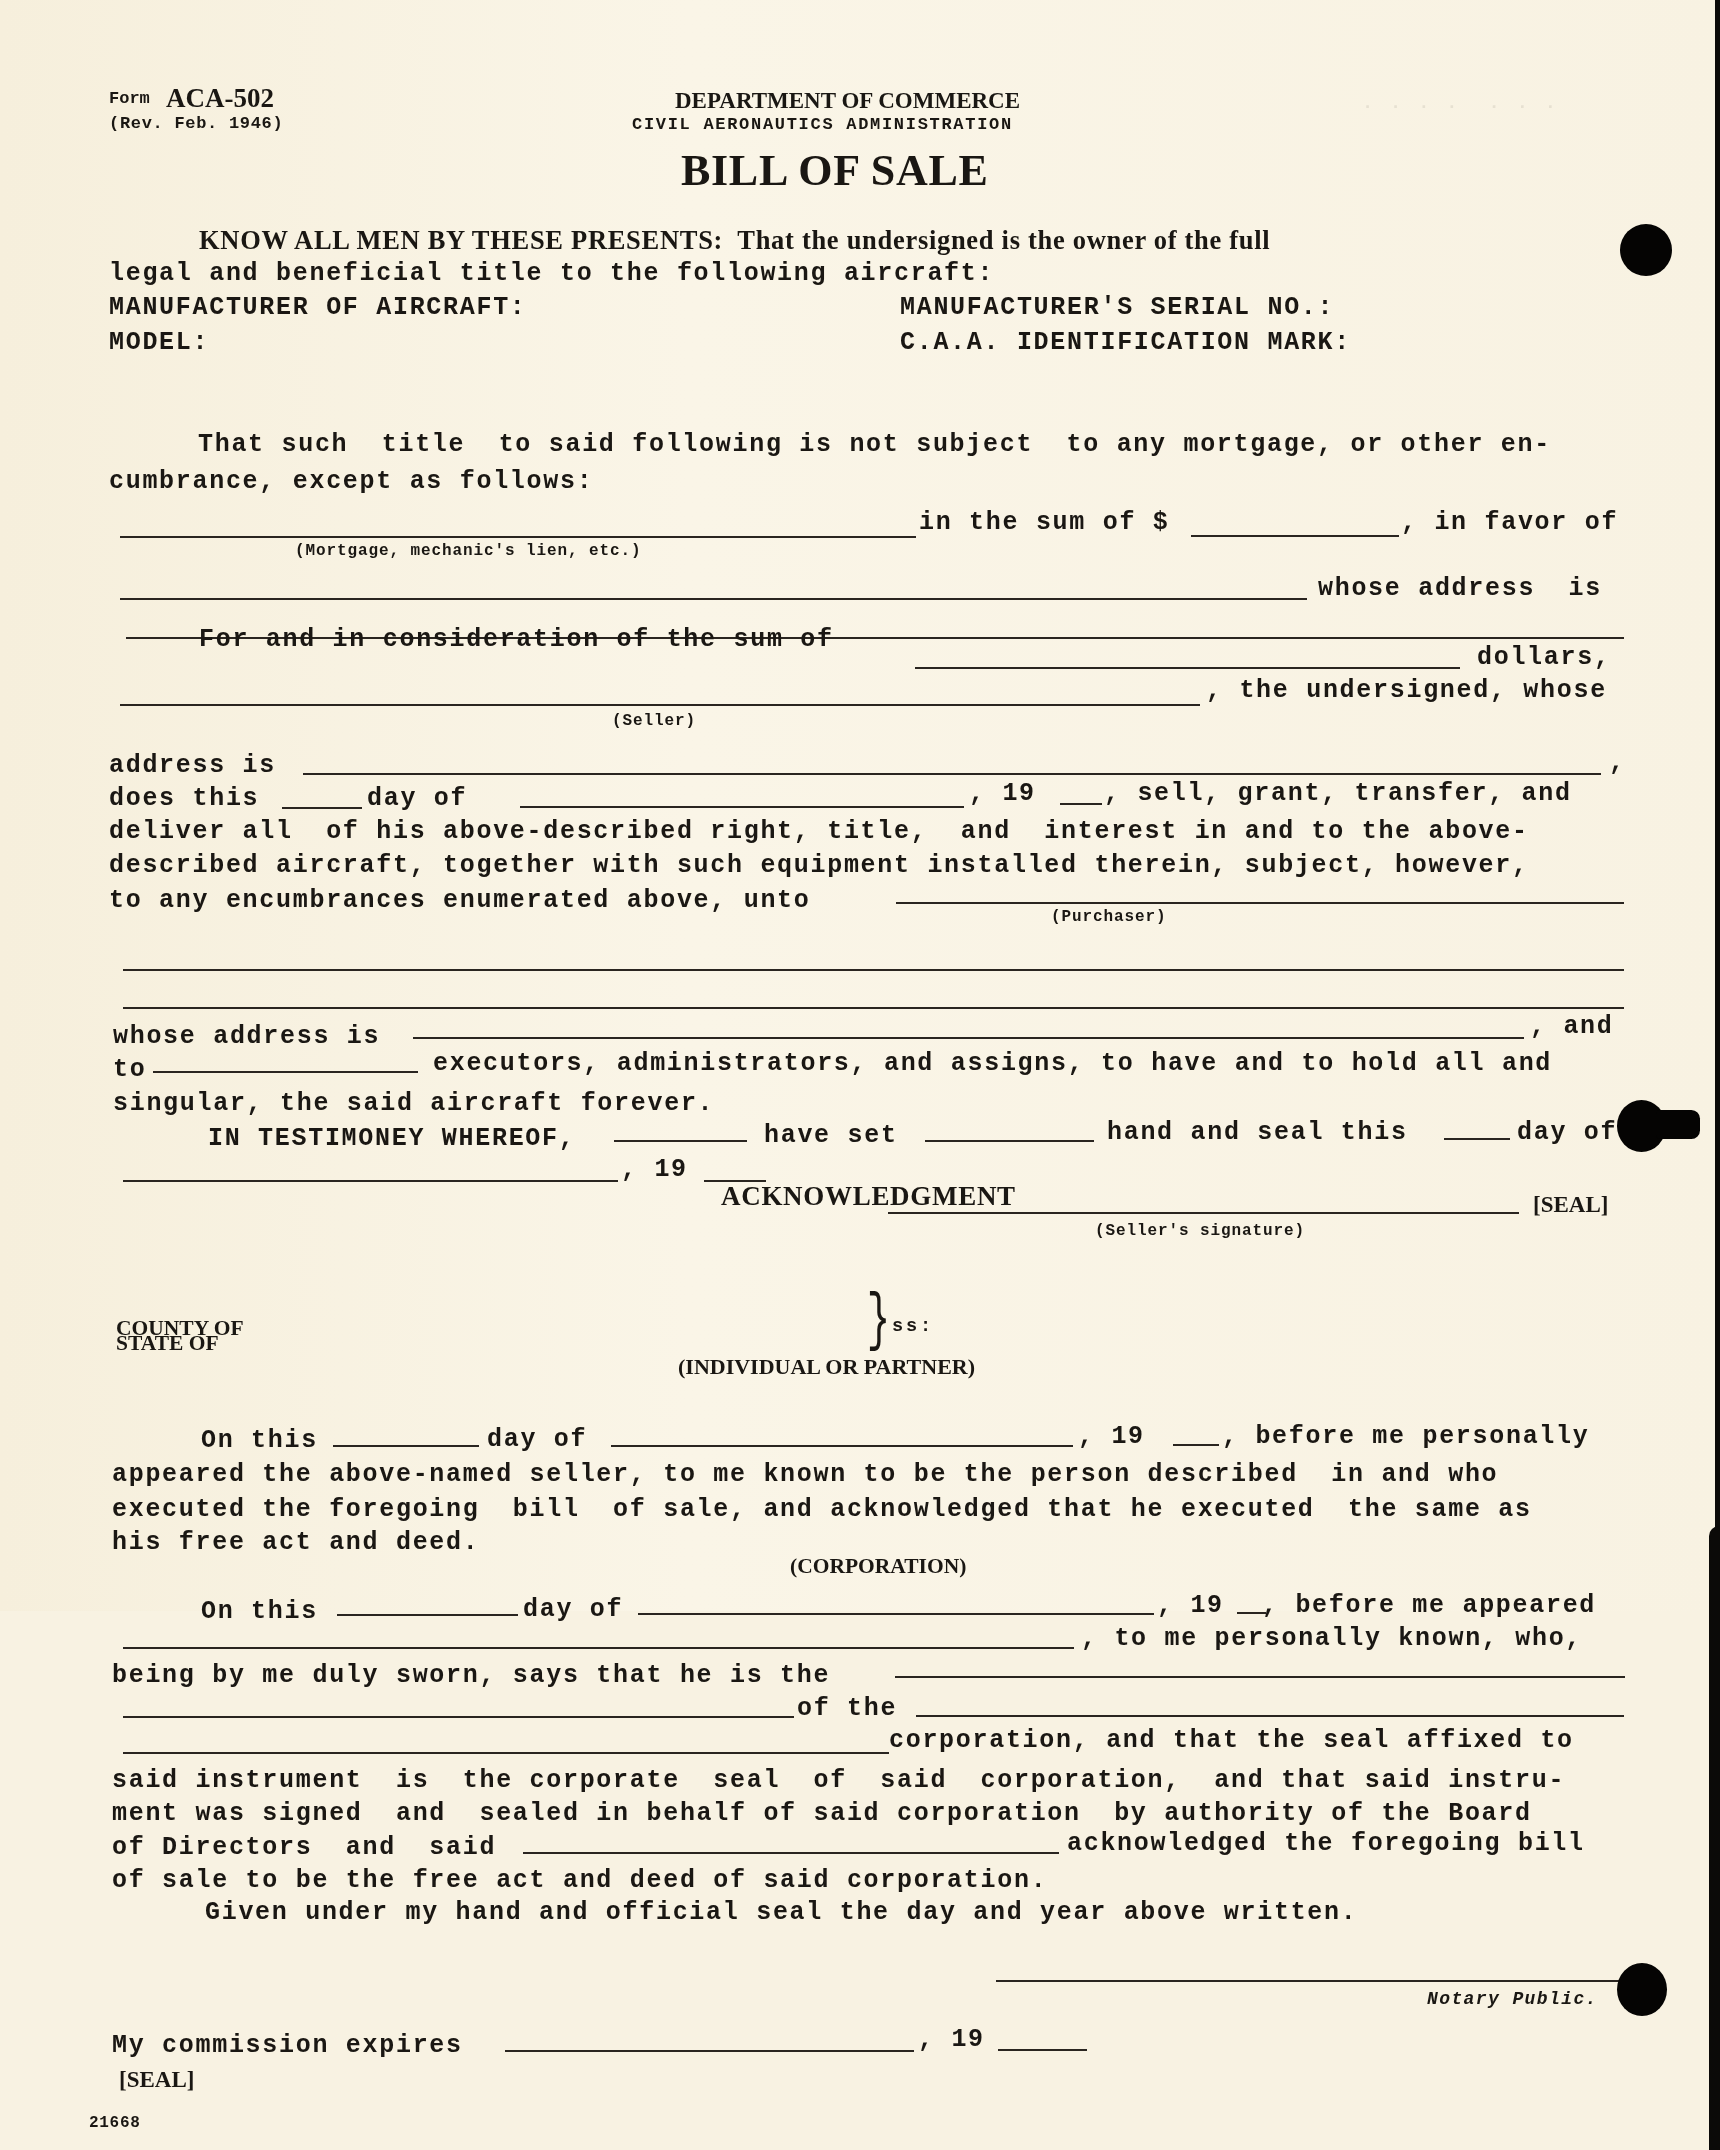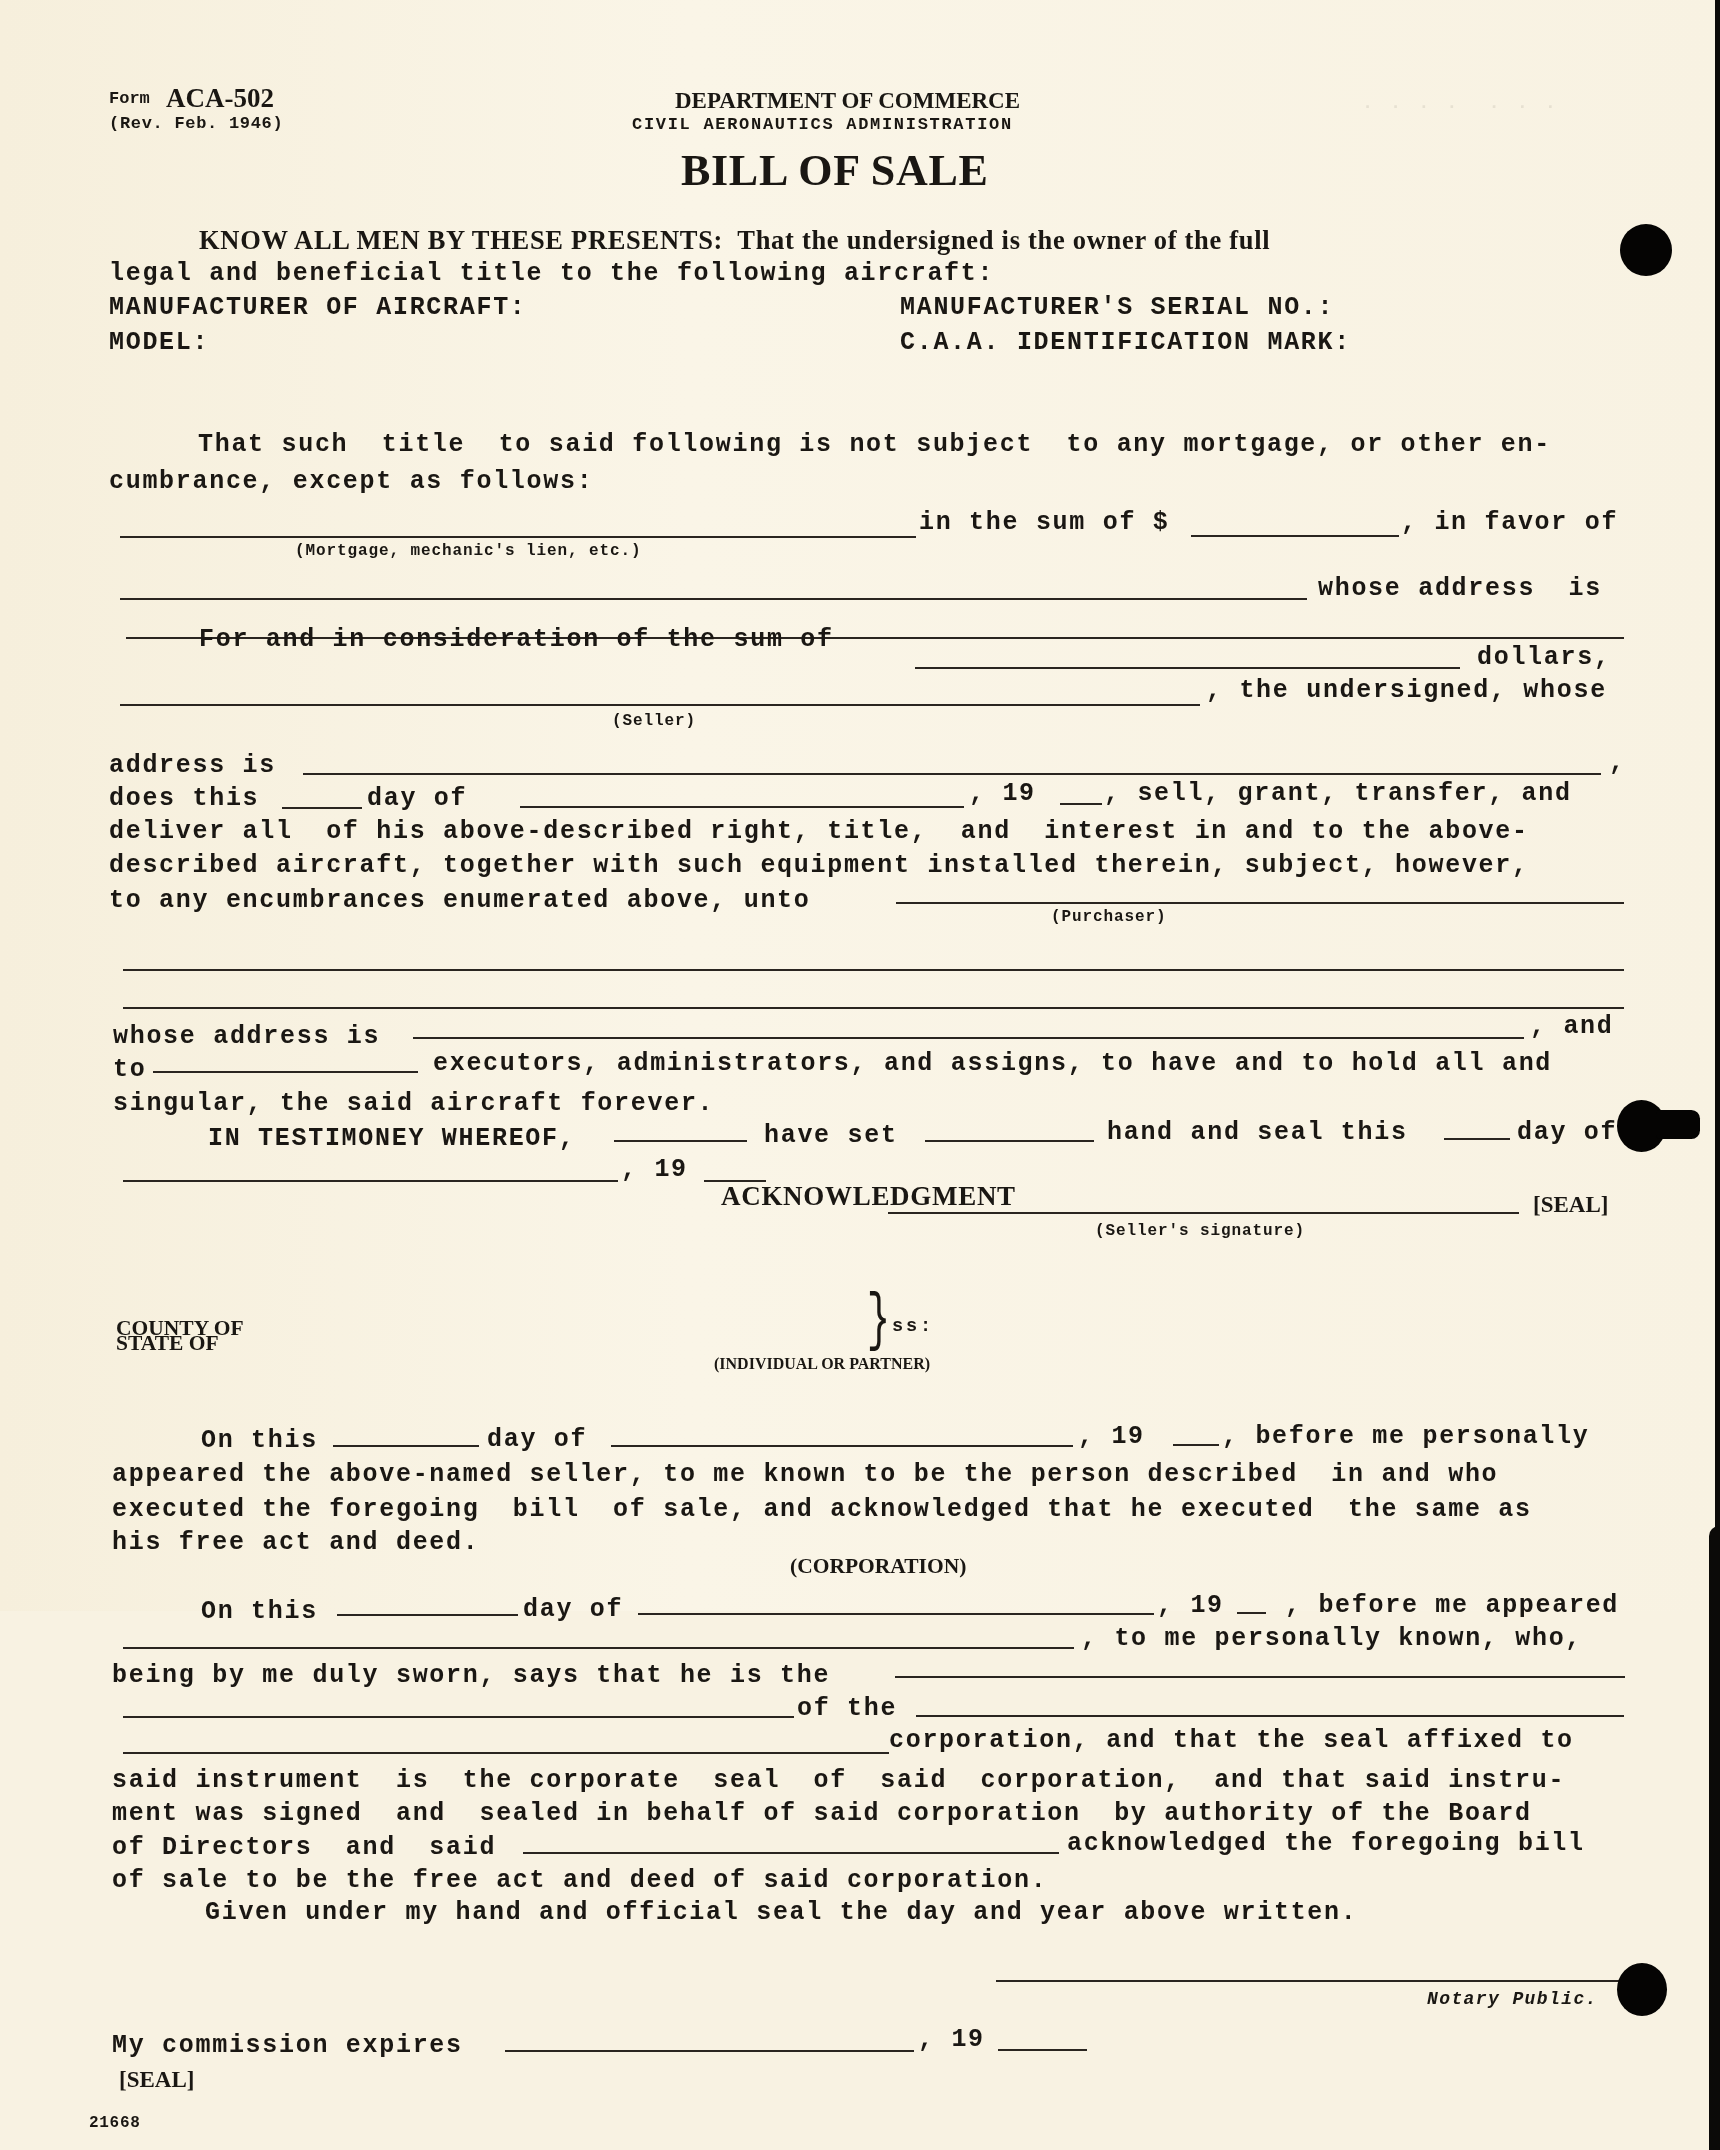--- a/index.html
+++ b/index.html
@@ -108,41 +108,41 @@
 
   <div class="line" style="left:888px; top:1212px; width:631px;"></div>
   <div class="t caps" style="left:1533px; top:1193px; font-size:23px;">[SEAL]</div>
   <div class="t small" style="left:1095px; top:1223px;">(Seller's signature)</div>
 
   <div class="t caps" style="left:721px; top:1183px; font-size:27px; letter-spacing:0.7px;">ACKNOWLEDGMENT</div>
   <div class="t caps" style="left:116px; top:1285px; font-size:21.5px;margin-top:48px;">STATE OF</div>
   <div class="t caps" style="left:116px; top:1318px; font-size:21.5px;">COUNTY OF</div>
   <div class="t" style="left:859px; top:1289px; font-size:65px; font-weight:normal; transform:scaleX(0.6);">}</div>
   <div class="t" style="left:892px; top:1318px; font-size:18.6px; letter-spacing:2.9px;">ss:</div>
-  <div class="t caps" style="left:714px; top:1356px; font-size:16px;">(INDIVIDUAL OR PARTNER)</div>
+  <div class="t caps" style="left:678px; top:1356px; font-size:22px;">(INDIVIDUAL OR PARTNER)</div>
 
   <div class="t body" style="left:201px; top:1428px;">On this</div>
   <div class="line" style="left:333px; top:1445px; width:146px;"></div>
   <div class="t body" style="left:487px; top:1427px;">day of</div>
   <div class="line" style="left:611px; top:1445px; width:462px;"></div>
   <div class="t body" style="left:1078px; top:1424px;">, 19</div>
   <div class="line" style="left:1173px; top:1444px; width:46px;"></div>
   <div class="t body" style="left:1222px; top:1424px;">, before me personally</div>
   <div class="t body" style="left:112px; top:1462px;">appeared the above-named seller, to me known to be the person described  in and who</div>
   <div class="t body" style="left:112px; top:1497px;">executed the foregoing  bill  of sale, and acknowledged that he executed  the same as</div>
   <div class="t body" style="left:112px; top:1530px;">his free act and deed.</div>
   <div class="t caps" style="left:790px; top:1556px; font-size:21.5px;">(CORPORATION)</div>
 
   <div class="t body" style="left:201px; top:1599px;">On this</div>
   <div class="line" style="left:337px; top:1614px; width:181px;"></div>
   <div class="t body" style="left:523px; top:1597px;">day of</div>
   <div class="line" style="left:638px; top:1613px; width:516px;"></div>
   <div class="t body" style="left:1157px; top:1593px;">, 19</div>
   <div class="line" style="left:1237px; top:1612px; width:29px;"></div>
-  <div class="t body" style="left:1262px; top:1593px;margin-left:23px;">, before me appeared</div>
+  <div class="t body" style="left:1262px; top:1593px;">, before me appeared</div>
   <div class="line" style="left:123px; top:1647px; width:951px;"></div>
   <div class="t body" style="left:1081px; top:1626px;">, to me personally known, who,</div>
   <div class="t body" style="left:112px; top:1663px;">being by me duly sworn, says that he is the</div>
   <div class="line" style="left:895px; top:1676px; width:730px;"></div>
   <div class="line" style="left:123px; top:1716px; width:671px;"></div>
   <div class="t body" style="left:797px; top:1696px;">of the</div>
   <div class="line" style="left:916px; top:1715px; width:708px;"></div>
   <div class="line" style="left:123px; top:1752px; width:766px;"></div>
   <div class="t body" style="left:889px; top:1728px;">corporation, and that the seal affixed to</div>
   <div class="t body" style="left:112px; top:1768px;">said instrument  is  the corporate  seal  of  said  corporation,  and that said instru-</div>

